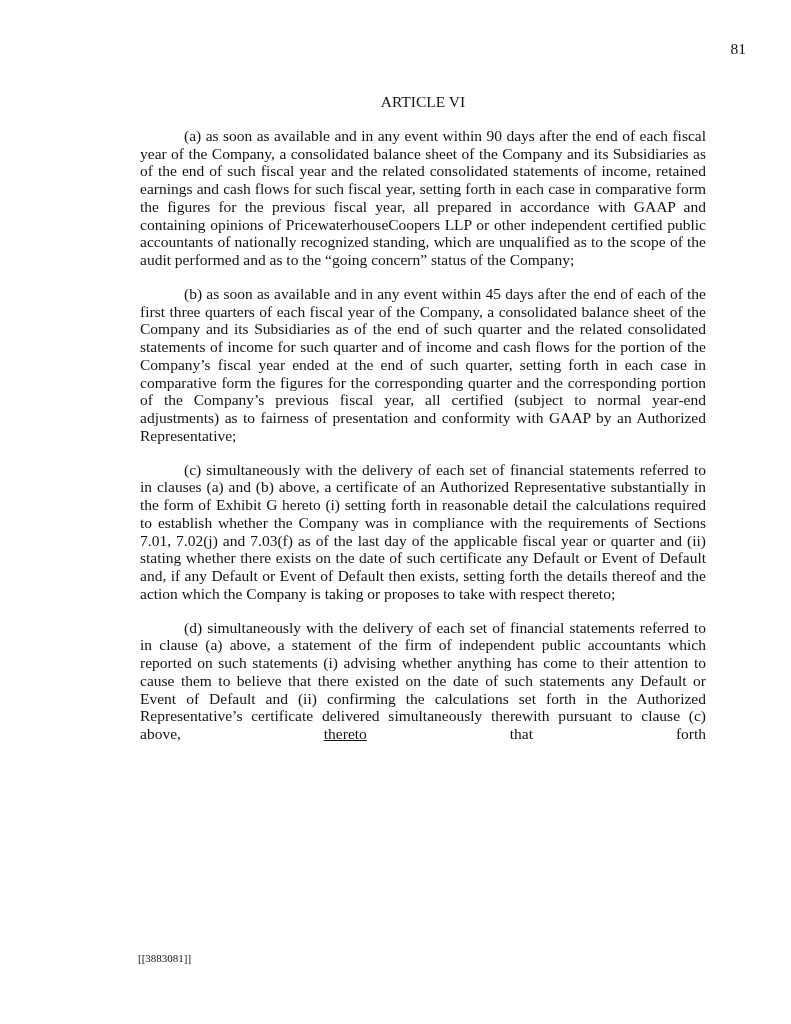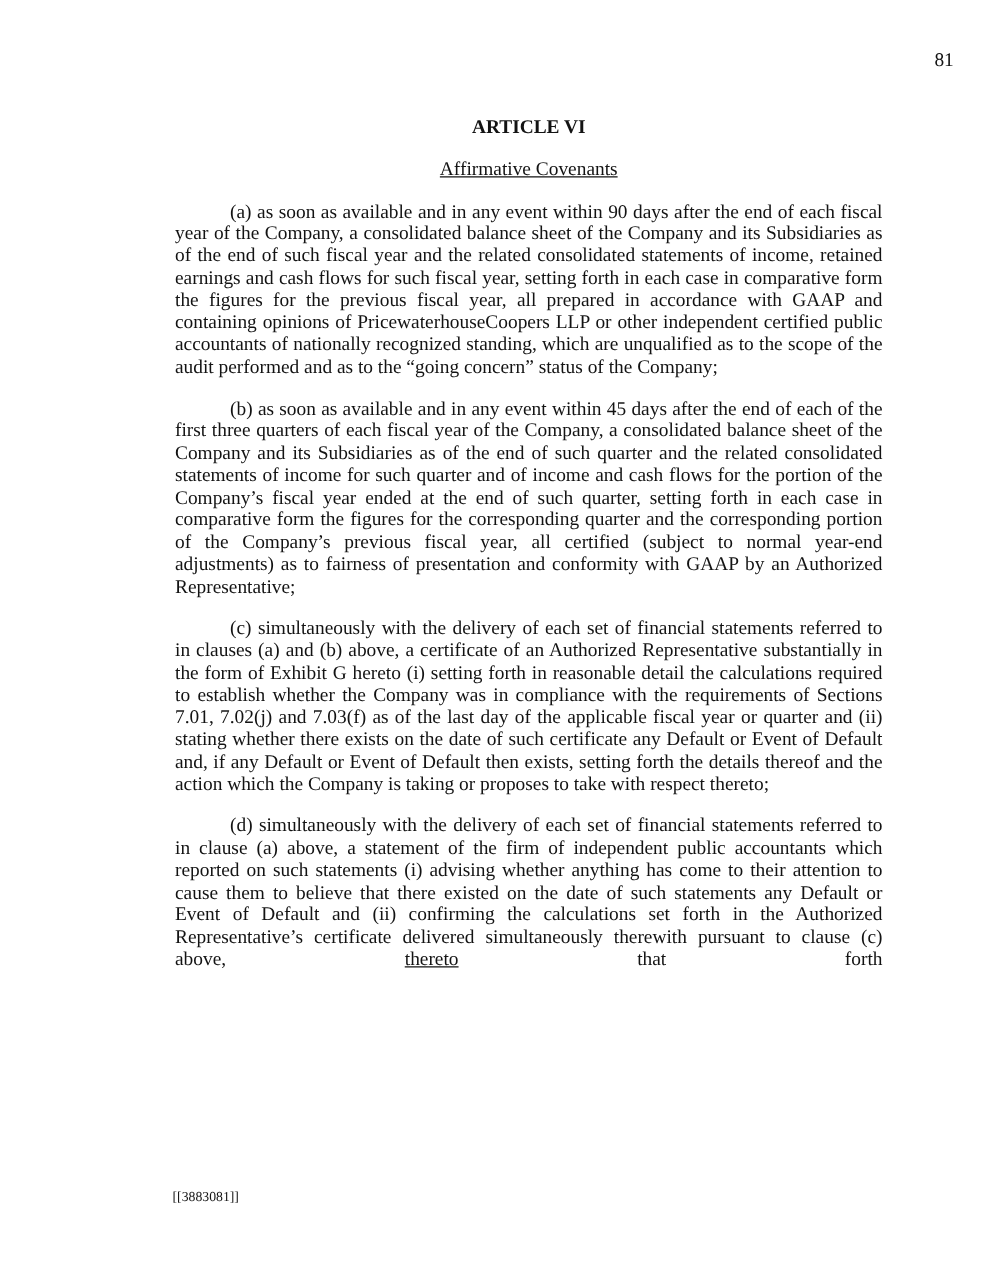--- a/index.html
+++ b/index.html
@@ -14,34 +14,34 @@
     background: #ffffff;
     font-family: "Liberation Serif", "DejaVu Serif", serif;
     font-size: 15.5px;
     line-height: 17.75px;
     color: #131313;
     overflow: hidden;
   }
   .page-number {
     position: absolute;
     top: 40px;
-    right: 28px;
+    right: 45px;
     text-align: center;
   }
   .content {
     position: absolute;
     left: 140px;
     top: 0;
     width: 566px;
     text-align: justify;
   }
   .heading {
     margin: 93px 0 0 0;
     text-align: center;
-    font-weight: bold;
+    font-weight: normal;
     font-size: 15.5px;
   }
   .subheading {
     margin: 16px 0 0 0;
     text-align: center;
     font-weight: normal;
     font-size: 15.5px;
   }
   p {
     margin: 16px 0 0 0;
@@ -70,21 +70,20 @@
 <body>
 
 <div class="page">
 
   <div class="page-number">81</div>
 
   <div class="content">
 
     <h1 class="heading">ARTICLE VI</h1>
 
-    <h2 class="subheading"><span class="u">Affirmative Covenants</span></h2>
 
 
 
     <p class="clause">(a) as soon as available and in any event within 90 days after the end of each fiscal year of the Company, a consolidated balance sheet of the Company and its Subsidiaries as of the end of such fiscal year and the related consolidated statements of income, retained earnings and cash flows for such fiscal year, setting forth in each case in comparative form the figures for the previous fiscal year, all prepared in accordance with GAAP and containing opinions of PricewaterhouseCoopers LLP or other independent certified public accountants of nationally recognized standing, which are unqualified as to the scope of the audit performed and as to the “going concern” status of the Company;</p>
 
     <p class="clause">(b) as soon as available and in any event within 45 days after the end of each of the first three quarters of each fiscal year of the Company, a consolidated balance sheet of the Company and its Subsidiaries as of the end of such quarter and the related consolidated statements of income for such quarter and of income and cash flows for the portion of the Company’s fiscal year ended at the end of such quarter, setting forth in each case in comparative form the figures for the corresponding quarter and the corresponding portion of the Company’s previous fiscal year, all certified (subject to normal year-end adjustments) as to fairness of presentation and conformity with GAAP by an Authorized Representative;</p>
 
     <p class="clause">(c) simultaneously with the delivery of each set of financial statements referred to in clauses (a) and (b) above, a certificate of an Authorized Representative substantially in the form of Exhibit G hereto (i) setting forth in reasonable detail the calculations required to establish whether the Company was in compliance with the requirements of Sections 7.01, 7.02(j) and 7.03(f) as of the last day of the applicable fiscal year or quarter and (ii) stating whether there exists on the date of such certificate any Default or Event of Default and, if any Default or Event of Default then exists, setting forth the details thereof and the action which the Company is taking or proposes to take with respect thereto;</p>
 
     <p class="clause justify-last"><span>(d) simultaneously with the delivery of each set of financial statements referred to in clause (a) above, a statement of the firm of independent public accountants which reported on such statements (i) advising whether anything has come to their attention to cause them to believe that there existed on the date of such statements any Default or Event of Default and (ii) confirming the calculations set forth in the Authorized Representative’s certificate delivered simultaneously therewith pursuant to clause (c) above,</span>

